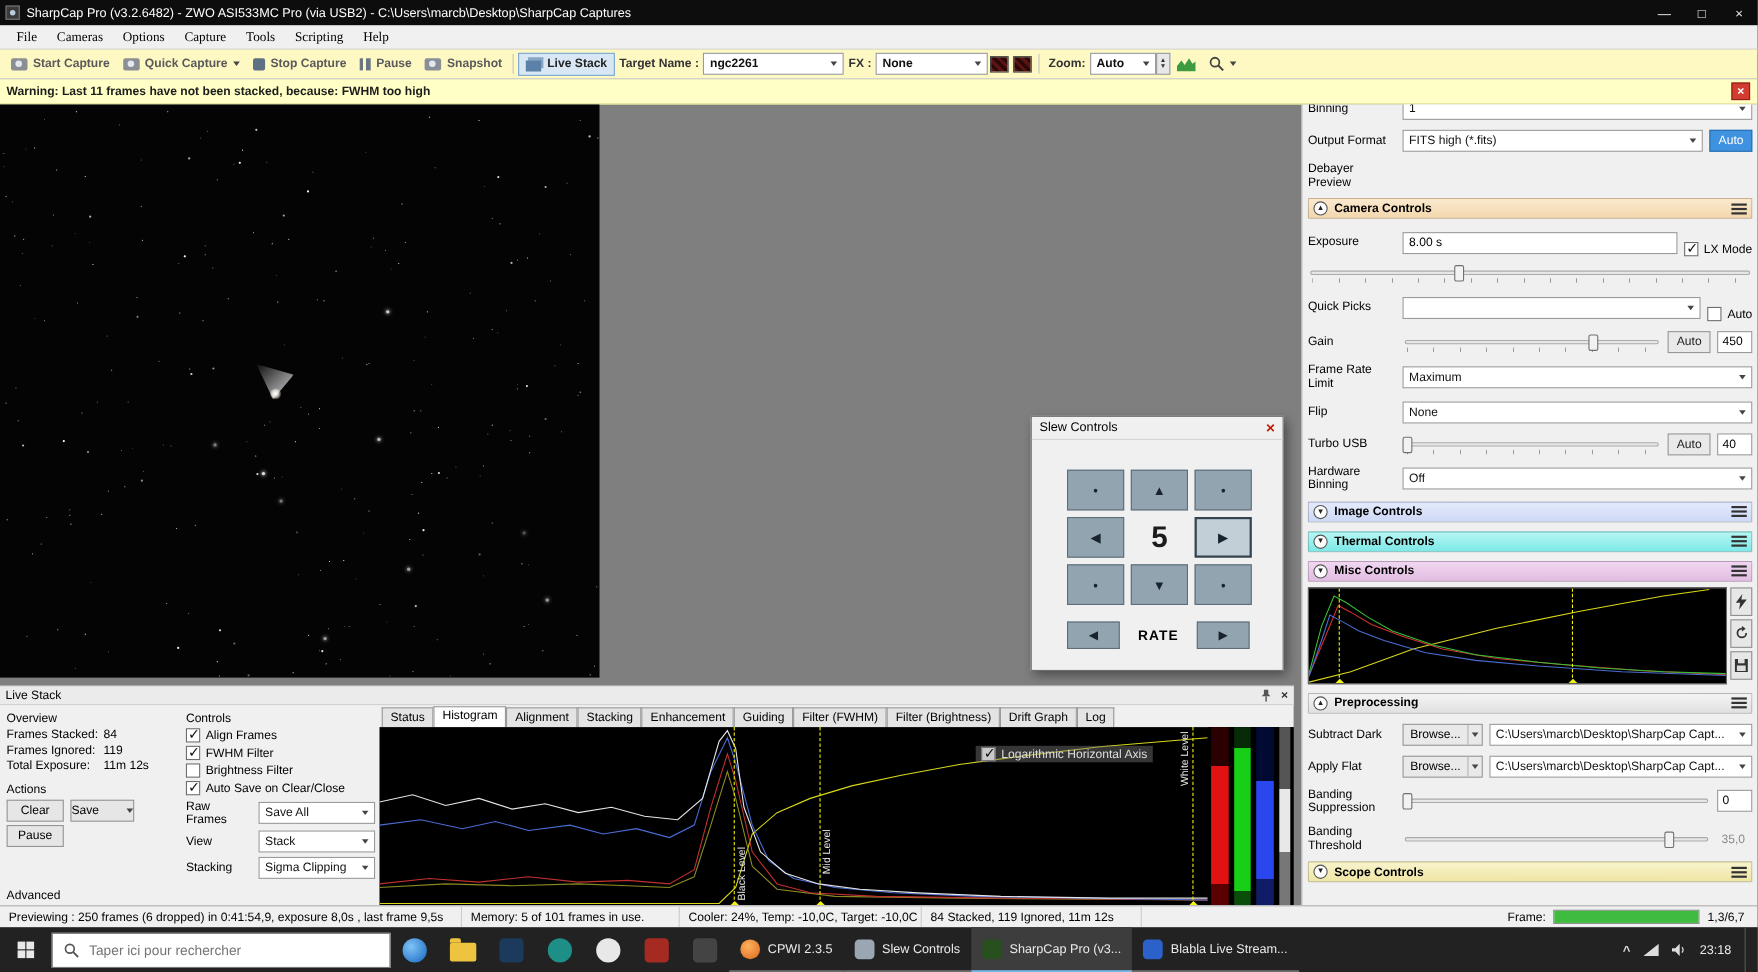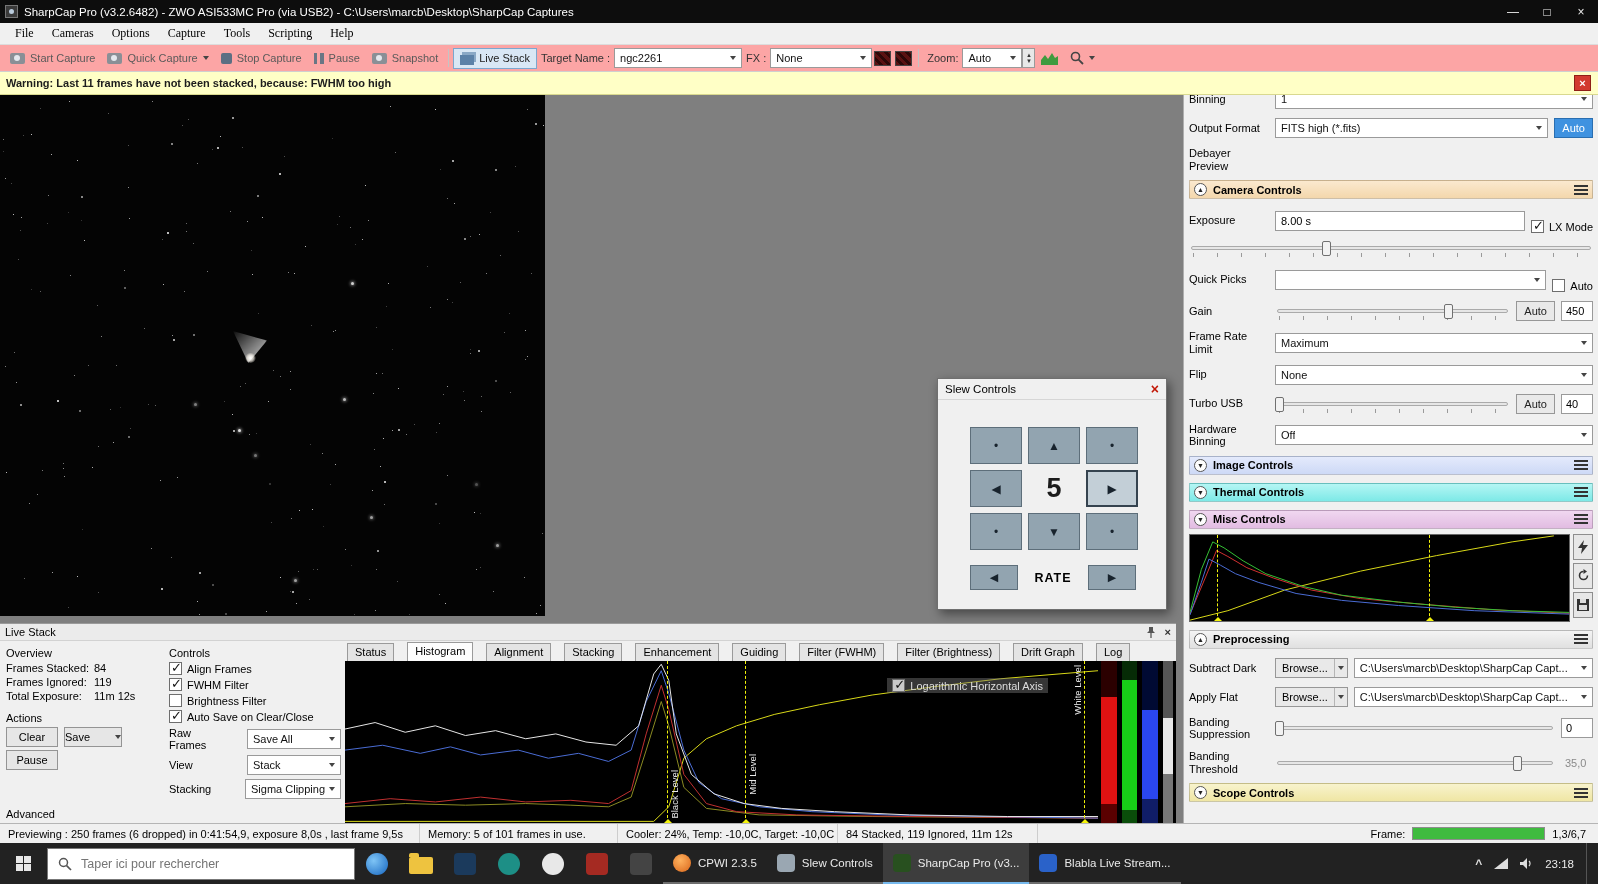--- a/index.html
+++ b/index.html
@@ -15,22 +15,22 @@
   .app-ico::after { content:""; position:absolute; left:3px; top:3px; width:5px; height:5px; border-radius:50%; background:#bcd; }
   .win-btns { margin-left:auto; display:flex; height:100%; }
   .win-btn { width:34px; display:flex; align-items:center; justify-content:center; font-size:12px; color:#eee; }
 
   
   .menubar { position:absolute; top:23px; left:0; right:0; height:22px; background:#f0f0f0;
              border-bottom:1px solid #dcdcdc; display:flex; align-items:center; padding-left:6px; font-size:12px; }
   .menu-item { padding:3px 9px;font-family:Liberation Serif, serif; }
 
   
-  .toolbar { position:absolute; top:45px; left:0; right:0; height:27px; background:#fca5a5;
-             border-bottom:1px solid #cfcfcf; display:flex; align-items:center; padding-left:4px; color:#5a5a5a; }
+  .toolbar { position:absolute; top:45px; left:0; right:0; height:27px; background:#fef9c3;
+             border-bottom:1px solid #cfcfcf; display:flex; align-items:center; padding-left:4px; color:#5a5a5a;font-weight:bold; }
   .tb-btn { display:flex; align-items:center; gap:5px; padding:3px 6px; white-space:nowrap; }
   .tb-btn.pressed { background:#d9e7f5; border:1px solid #7ba7cf; color:#222; }
   .tb-sep { width:1px; height:18px; background:#c4c4c4; margin:0 4px; }
   .tb-lbl { padding:0 4px; color:#333; white-space:nowrap; }
   .ico-cam { width:15px; height:11px; background:#8a8f96; border-radius:2px; position:relative; }
   .ico-cam::after { content:""; position:absolute; width:6px; height:6px; border-radius:50%; background:#e4e8ee; top:2px; left:4px; }
   .ico-stop { width:11px; height:11px; background:#5c6f83; border-radius:2px; }
   .ico-pause { width:10px; height:11px; background:linear-gradient(90deg,#6a7684 0 3px,transparent 3px 6px,#6a7684 6px 9px); }
   .ico-stack { width:14px; height:10px; background:#5c81a8; box-shadow:2px -3px 0 #8aa8c6; margin-top:3px; }
   .swatch { width:17px; height:15px; border:1px solid #444; margin:0 2px;
@@ -132,26 +132,26 @@
   .ls-overview { position:absolute; left:0; top:21px; width:165px; bottom:0; padding:0 6px; }
   .ls-stat { display:flex; margin:2px 0; }
   .ls-stat .k { width:88px; }
   .ls-actions { margin-top:10px; }
   .ls-btnrow { display:flex; gap:6px; margin-top:3px; }
   .ls-btn { height:20px; background:#e6e6e6; border:1px solid #949494; display:flex; align-items:center; justify-content:center; width:52px; }
   .ls-save { display:flex; }
   .ls-save .main { width:40px; }
   .ls-adv { position:absolute; bottom:3px; left:6px; }
   .ls-controls { position:absolute; left:165px; top:21px; width:180px; bottom:0; padding:0 4px; }
-  .ls-ddrow { display:flex; align-items:center; margin-top:4px; gap:16px; }
+  .ls-ddrow { display:flex; align-items:center; margin-top:4px; gap:4px; }
   .ls-ddrow .k { width:62px; }
   .ls-tabarea { position:absolute; left:345px; top:19px; right:0; bottom:0; }
   .ls-tabs { height:18px; display:flex; align-items:flex-end; padding-left:2px; }
   .tab { padding:2px 7px 3px 7px; border:1px solid #9a9a9a; border-bottom:none; background:#e4e4e4;
-         margin-right:13px; white-space:nowrap; }
+         margin-right:0; white-space:nowrap; }
   .tab.active { background:#fdfdfd; padding-bottom:4px; }
   .ls-histo { position:absolute; top:18px; left:0; right:0; bottom:0; background:#000; display:flex; }
   .ls-plot { position:relative; flex:1; overflow:hidden; }
   .vlabel { position:absolute; color:#e8e8e8; font-size:9.5px; writing-mode:vertical-rl; transform:rotate(180deg); }
   .log-cb { position:absolute; right:50px; top:5px; display:flex; gap:5px; align-items:center;
             background:rgba(120,120,120,0.45); color:#ddd; padding:1px 5px; }
   .color-bars { width:78px; display:flex; gap:5px; padding:0 3px; background:#000; }
   .cbar { flex:1; }
   .cbar.r { background:linear-gradient(#2b0000 0 22%, #e01212 22% 88%, #5a0000 88%); }
   .cbar.g { background:linear-gradient(#062b06 0 12%, #17cf17 12% 92%, #0a4d0a 92%); }

